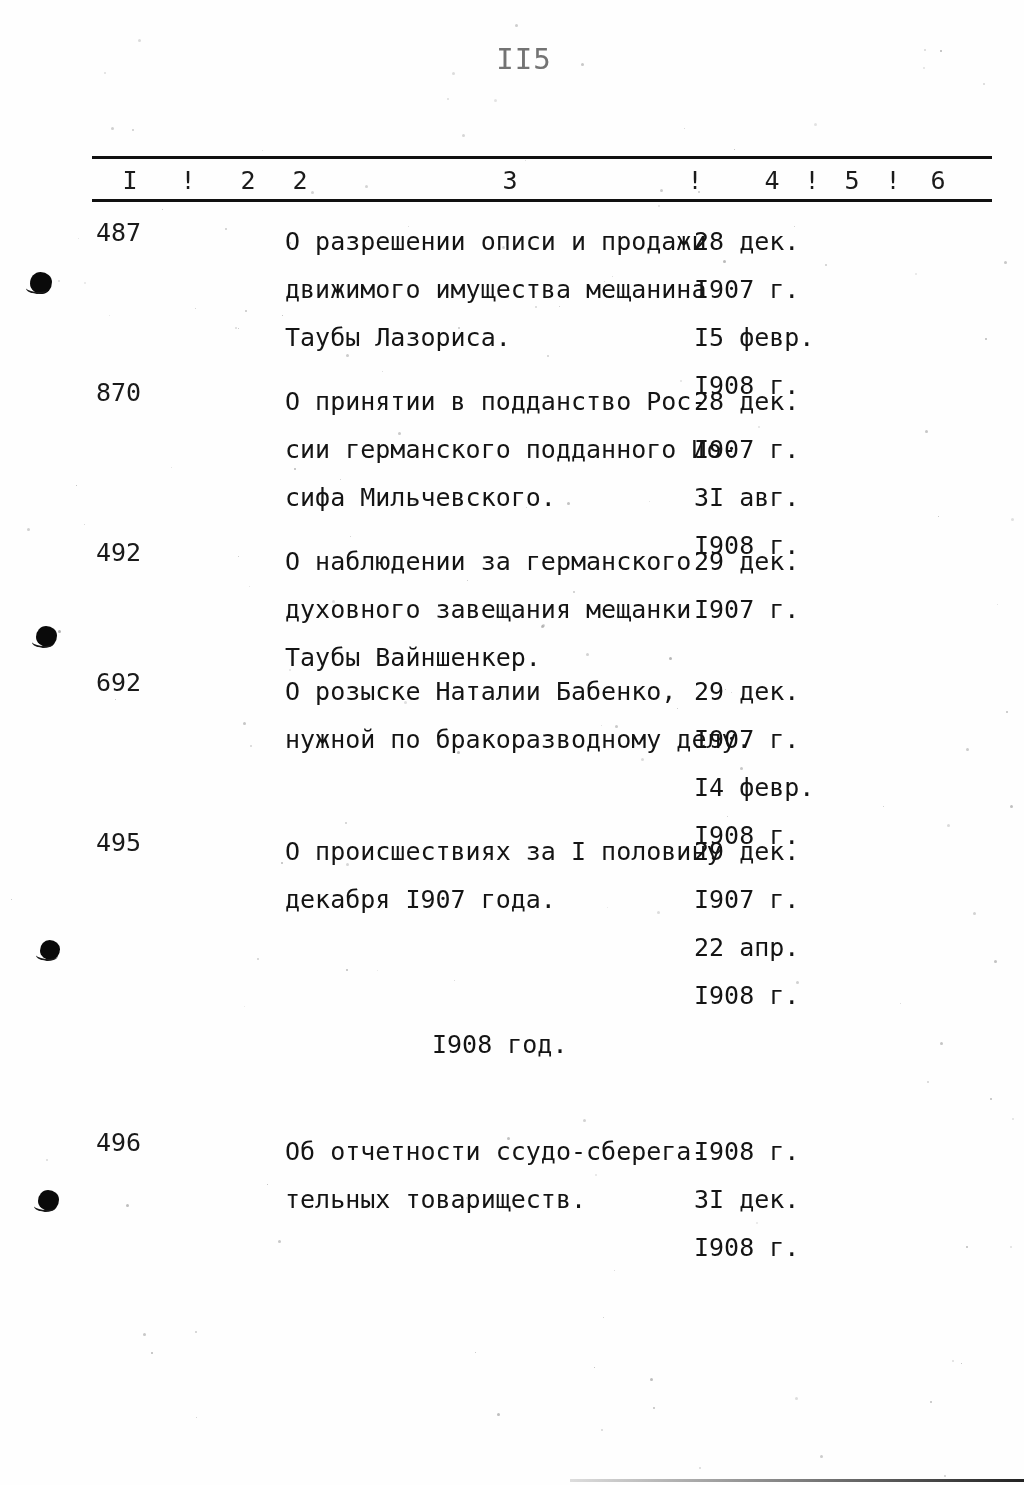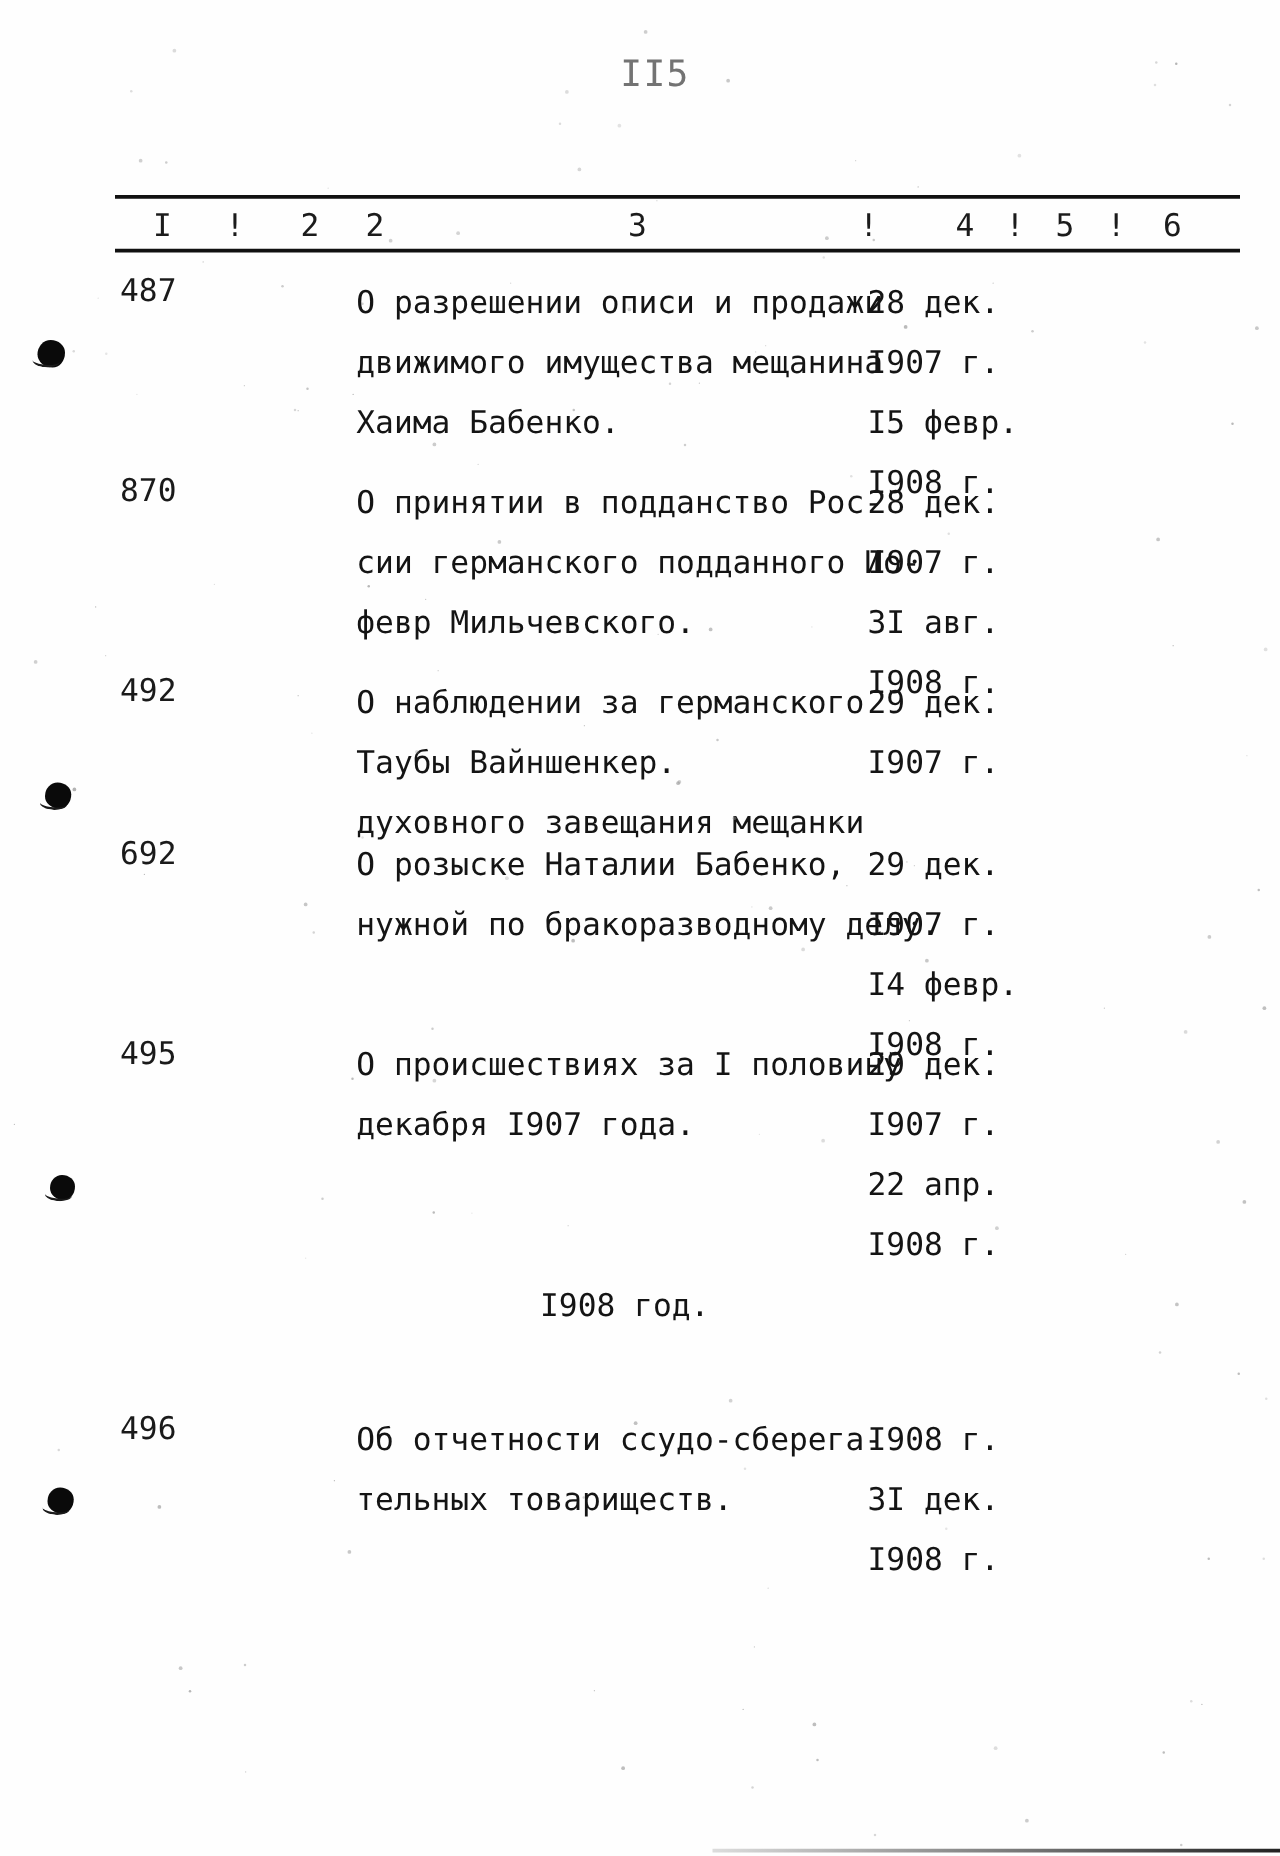--- a/index.html
+++ b/index.html
@@ -161,31 +161,31 @@
       <span style="left: 663px;">4</span>
       <span style="left: 703px;">!</span>
       <span style="left: 743px;">5</span>
       <span style="left: 784px;">!</span>
       <span style="left: 829px;">6</span>
     </div>
 
   <div id="rows">
       <div class="row" style="position: absolute; top: 0px;">
         <div class="c-num">487</div>
-        <div class="c-desc"><span class="ln">О разрешении описи и продажи</span><span class="ln">движимого имущества мещанина</span><span class="ln">Хаима Бабенко.</span></div>
+        <div class="c-desc"><span class="ln">О разрешении описи и продажи</span><span class="ln">движимого имущества мещанина</span><span class="ln">Таубы Лазориса.</span></div>
         <div class="c-date"><span class="ln">28 дек.</span><span class="ln">I907 г.</span><span class="ln">I5 февр.</span><span class="ln">I908 г.</span></div>
       </div>
       <div class="row" style="position: absolute; top: 160px;">
         <div class="c-num">870</div>
-        <div class="c-desc"><span class="ln">О принятии в подданство Рос-</span><span class="ln">сии германского подданного Ио-</span><span class="ln">февр Мильчевского.</span></div>
+        <div class="c-desc"><span class="ln">О принятии в подданство Рос-</span><span class="ln">сии германского подданного Ио-</span><span class="ln">сифа Мильчевского.</span></div>
         <div class="c-date"><span class="ln">28 дек.</span><span class="ln">I907 г.</span><span class="ln">3I авг.</span><span class="ln">I908 г.</span></div>
       </div>
       <div class="row" style="position: absolute; top: 320px;">
         <div class="c-num">492</div>
-        <div class="c-desc"><span class="ln">О наблюдении за германского</span><span class="ln">Таубы Вайншенкер.</span><span class="ln">духовного завещания мещанки</span></div>
+        <div class="c-desc"><span class="ln">О наблюдении за германского</span><span class="ln">духовного завещания мещанки</span><span class="ln">Таубы Вайншенкер.</span></div>
         <div class="c-date"><span class="ln">29 дек.</span><span class="ln">I907 г.</span></div>
       </div>
       <div class="row" style="position: absolute; top: 450px;">
         <div class="c-num">692</div>
         <div class="c-desc"><span class="ln">О розыске Наталии Бабенко,</span><span class="ln">нужной по бракоразводному делу.</span></div>
         <div class="c-date"><span class="ln">29 дек.</span><span class="ln">I907 г.</span><span class="ln">I4 февр.</span><span class="ln">I908 г.</span></div>
       </div>
       <div class="row" style="position: absolute; top: 610px;">
         <div class="c-num">495</div>
         <div class="c-desc"><span class="ln">О происшествиях за I половину</span><span class="ln">декабря I907 года.</span></div>

